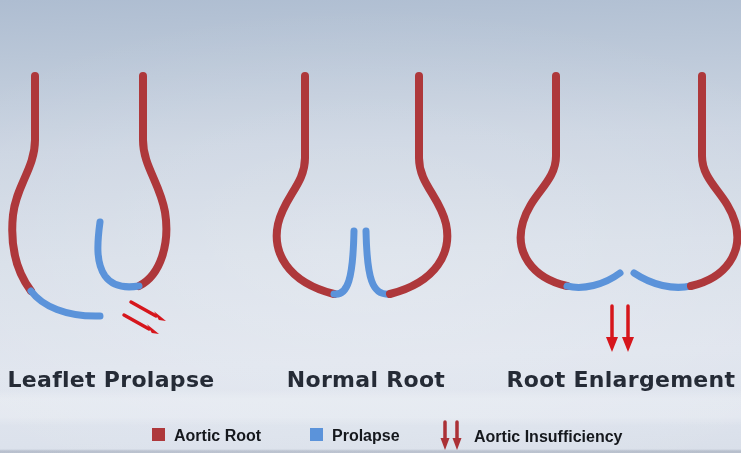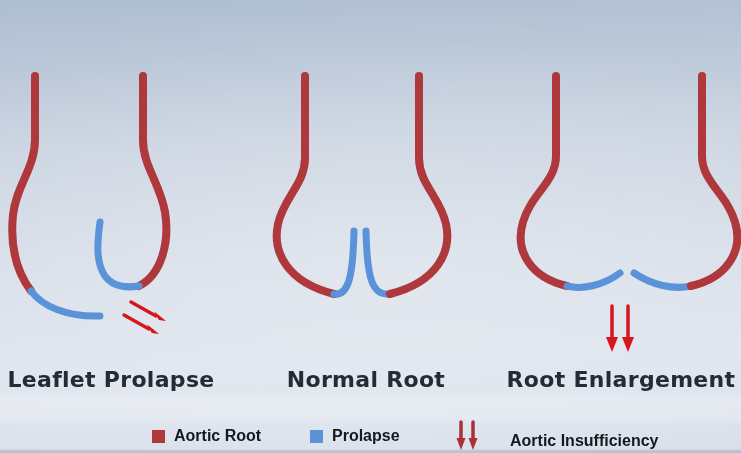--- a/index.html
+++ b/index.html
@@ -21,21 +21,21 @@
     top:367px;
     width:260px;
     text-align:center;
     font-size:22px;
     letter-spacing:0.3px;
     color:#252b36;
   }
   #label-prolapse{left:-19px;}
   #label-normal{left:236px;}
   #label-enlarge{left:491px;}
-  .legend-item{position:absolute;display:flex;align-items:center;}
+  .legend-item{position:absolute;display:flex;align-items:flex-start;}
   .legend-label{
     font-family:"Liberation Sans", sans-serif;
     font-size:16px;
     color:#15181d;
     line-height:16px;
     padding-top:1px;
   }
   .swatch-svg{display:block;margin-right:8px;}
 </style>
 </head>
@@ -92,21 +92,21 @@
       <span class="legend-label">Aortic Root</span>
     </div>
 
     <div class="legend-item" style="left:310px;top:427px;">
       <svg class="swatch-svg" width="14" height="14">
         <rect x="0" y="1" width="13" height="13" fill="#5b93da"></rect>
       </svg>
       <span class="legend-label">Prolapse</span>
     </div>
 
-    <div class="legend-item" style="left:456px;top:419px;gap:20px;">
+    <div class="legend-item" style="left:440px;top:419px;">
       <svg class="swatch-svg" width="26" height="34" viewBox="0 0 26 34" fill="none" stroke-linecap="round">
         <path stroke-width="3.5" d="M5,3 L5,20" stroke="#ab3136"></path>
         <polygon points="5,31 0.5,19 9.5,19" fill="#ab3136"></polygon>
         <path stroke-width="3.5" d="M17,3 L17,20" stroke="#ab3136"></path>
         <polygon points="17,31 12.5,19 21.5,19" fill="#ab3136"></polygon>
       </svg>
       <span class="legend-label" style="padding-top:10px;">Aortic Insufficiency</span>
     </div>
 
   </div>

